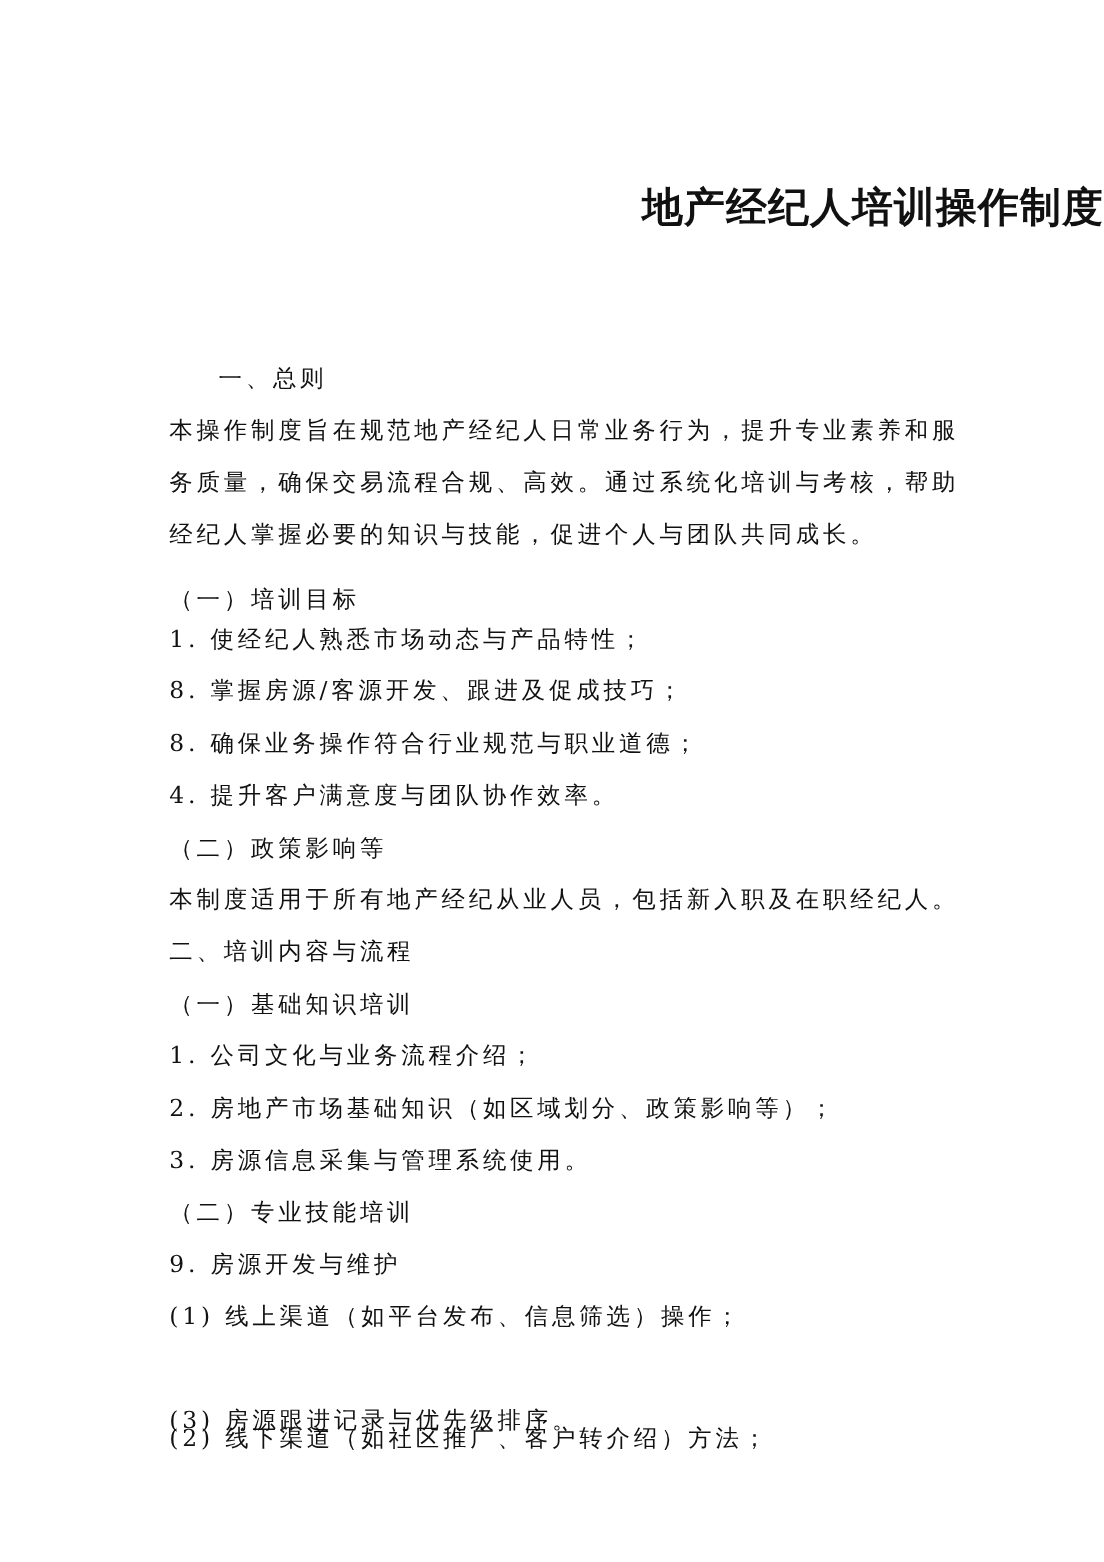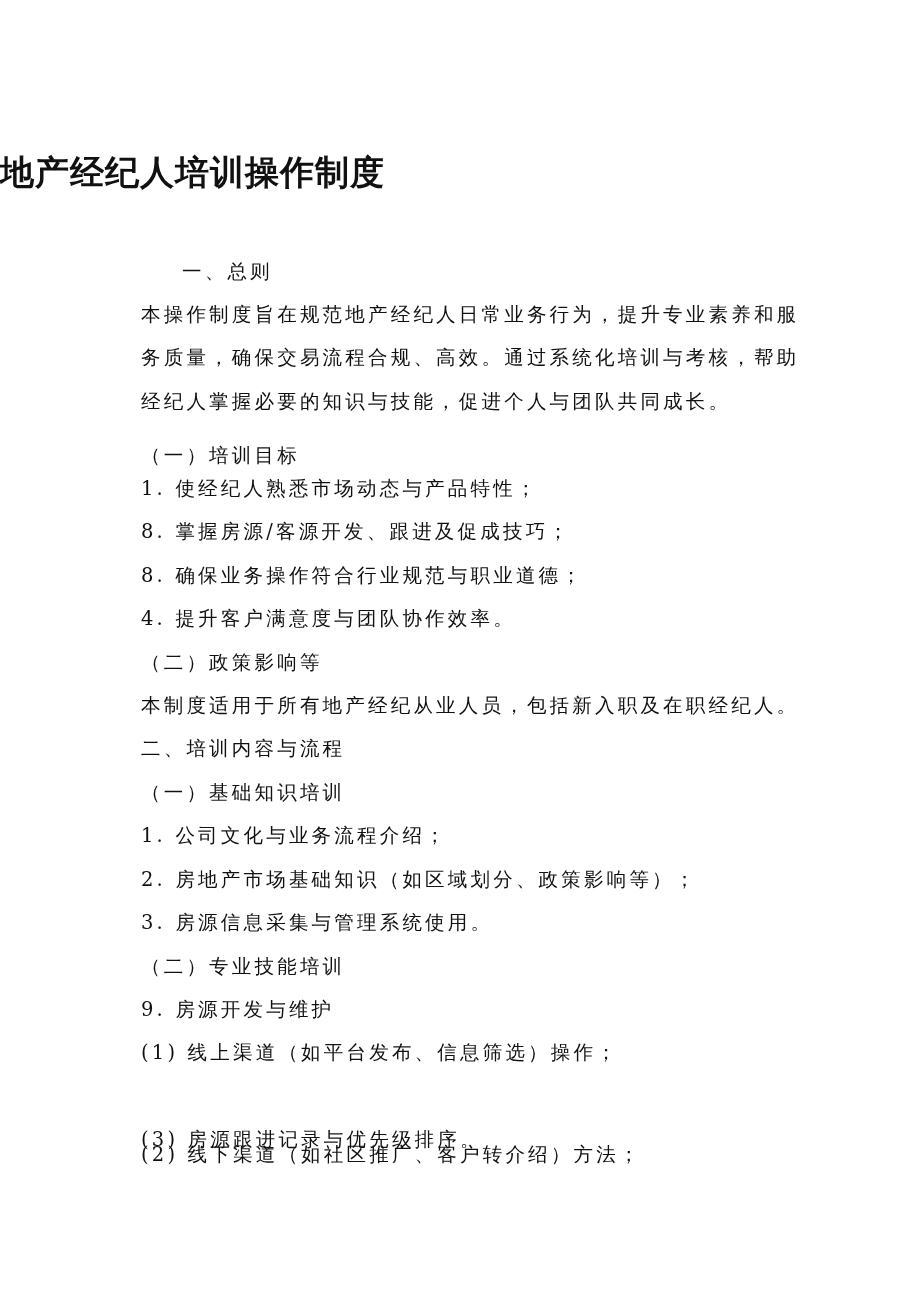--- a/index.html
+++ b/index.html
@@ -1,21 +1,21 @@
 <!DOCTYPE html>
 <html><head>
 <meta charset="utf-8">
 <style>
   html, body { margin: 0; padding: 0; background: #ffffff; }
   body { width: 920px; height: 1302px; position: relative; overflow: hidden;
          font-family: "DejaVu Serif", "Liberation Serif", serif; color: #111; }
-  .title { position: absolute; top: 150px; left: 0; width: 920px; text-align: left;
+  .title { position: absolute; top: 150px; left: 0; width: 920px; text-align: right;
            font-family: "DejaVu Sans", "Liberation Sans", sans-serif;
            font-size: 34px; font-weight: bold; letter-spacing: 1px; }
-  .line { position: absolute; left: 141px; font-size: 19.5px; white-space: nowrap; letter-spacing: 3.2px; }
+  .line { position: absolute; left: 141px; font-size: 19.5px; white-space: nowrap; letter-spacing: 3.2px; margin-top: 44px; }
   .indent { left: 182px; }
   .sub { left: 141px; }
 </style>
 </head>
 <body>
 
 <div>
   <div class="title">地产经纪人培训操作制度</div>
 
   <div class="line indent" style="top:258px">一、总则</div>

